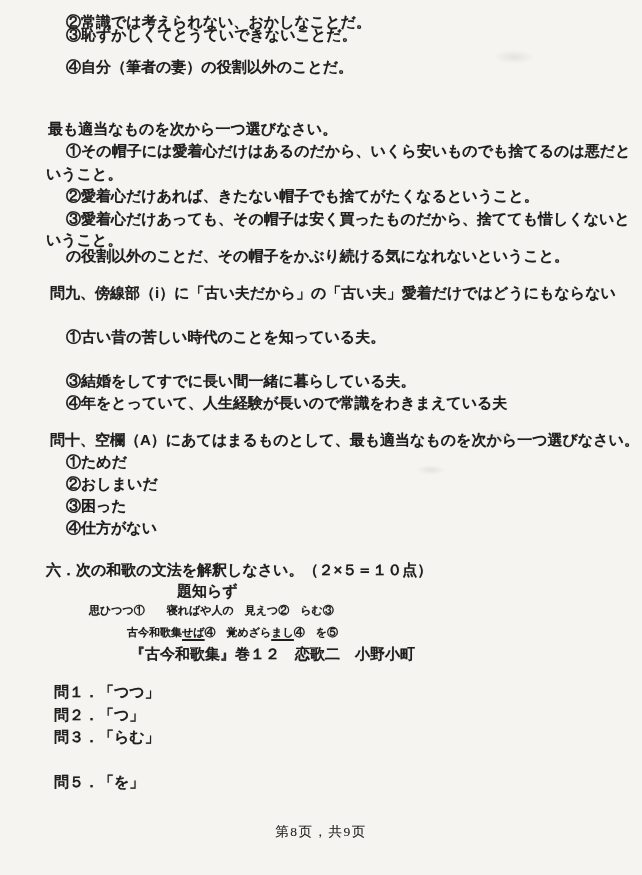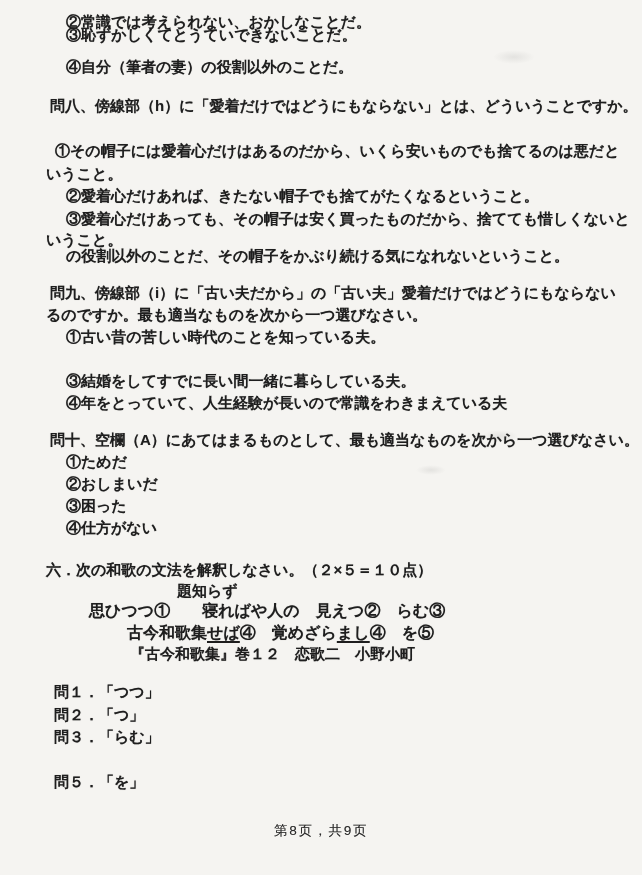--- a/index.html
+++ b/index.html
@@ -21,32 +21,32 @@
     position:absolute;
     white-space:pre;
     font-family:"Liberation Sans",sans-serif;
     font-weight:600;
     font-size:15px;
     line-height:17px;
     color:#1e1e1e;
     text-shadow:0 0 .7px rgba(25,25,25,.45);
     letter-spacing:0;
   }
-  .poem{font-size:16px;text-align:center;}
+  .poem{font-size:11px;text-align:center;}
   .u{
     text-decoration:underline;
     text-underline-offset:3px;
     text-decoration-thickness:1.5px;
   }
   .footer-line{
     position:absolute;
     left:0;
     width:100%;
     text-align:center;
-    font-family:Liberation Mono, monospace;
+    font-family:Liberation Serif, serif;
     font-weight:400;
     font-size:13.5px;
     line-height:16px;
     color:#2b2b2b;
     letter-spacing:1.5px;
     text-shadow:0 0 .5px rgba(40,40,40,.4);
   }
   .smudge{
     position:absolute;
     border-radius:50%;
@@ -56,30 +56,29 @@
 </style>
 </head>
 <body>
 
 <div class="page">
 
   <div class="line" style="top:13px;left:66px">②常識では考えられない、おかしなことだ。</div>
   <div class="line" style="top:26px;left:66px">③恥ずかしくてとうていできないことだ。</div>
   <div class="line" style="top:58px;left:66px">④自分（筆者の妻）の役割以外のことだ。</div>
 
-  <div class="line" style="top:97px;left:50px">問八、傍線部（h）に「愛着だけではどうにもならない」とは、どういうことですか。</div>
-  <div class="line" style="top:142px;left:55px">①その帽子には愛着心だけはあるのだから、いくら安いものでも捨てるのは悪だと</div>
+  <div class="line" style="top:119.5px;left:48px">最も適当なものを次から一つ選びなさい。</div>
+  <div class="line" style="top:142px;left:66px">①その帽子には愛着心だけはあるのだから、いくら安いものでも捨てるのは悪だと</div>
   <div class="line" style="top:164.5px;left:46px">いうこと。</div>
   <div class="line" style="top:187px;left:66px">②愛着心だけあれば、きたない帽子でも捨てがたくなるということ。</div>
   <div class="line" style="top:209.5px;left:66px">③愛着心だけあっても、その帽子は安く買ったものだから、捨てても惜しくないと</div>
   <div class="line" style="top:231px;left:46px">いうこと。</div>
   <div class="line" style="top:247px;left:66px">の役割以外のことだ、その帽子をかぶり続ける気になれないということ。</div>
 
   <div class="line" style="top:284px;left:50px">問九、傍線部（i）に「古い夫だから」の「古い夫」愛着だけではどうにもならない</div>
-  <div class="line" style="top:306px;left:46px">るのですか。最も適当なものを次から一つ選びなさい。</div>
   <div class="line" style="top:328px;left:66px">①古い昔の苦しい時代のことを知っている夫。</div>
   <div class="line" style="top:372px;left:66px">③結婚をしてすでに長い間一緒に暮らしている夫。</div>
   <div class="line" style="top:393.5px;left:66px">④年をとっていて、人生経験が長いので常識をわきまえている夫</div>
 
   <div class="line" style="top:431px;left:50px">問十、空欄（A）にあてはまるものとして、最も適当なものを次から一つ選びなさい。</div>
   <div class="line" style="top:453px;left:66px">①ためだ</div>
   <div class="line" style="top:475px;left:66px">②おしまいだ</div>
   <div class="line" style="top:497px;left:66px">③困った</div>
   <div class="line" style="top:519px;left:66px">④仕方がない</div>
 

